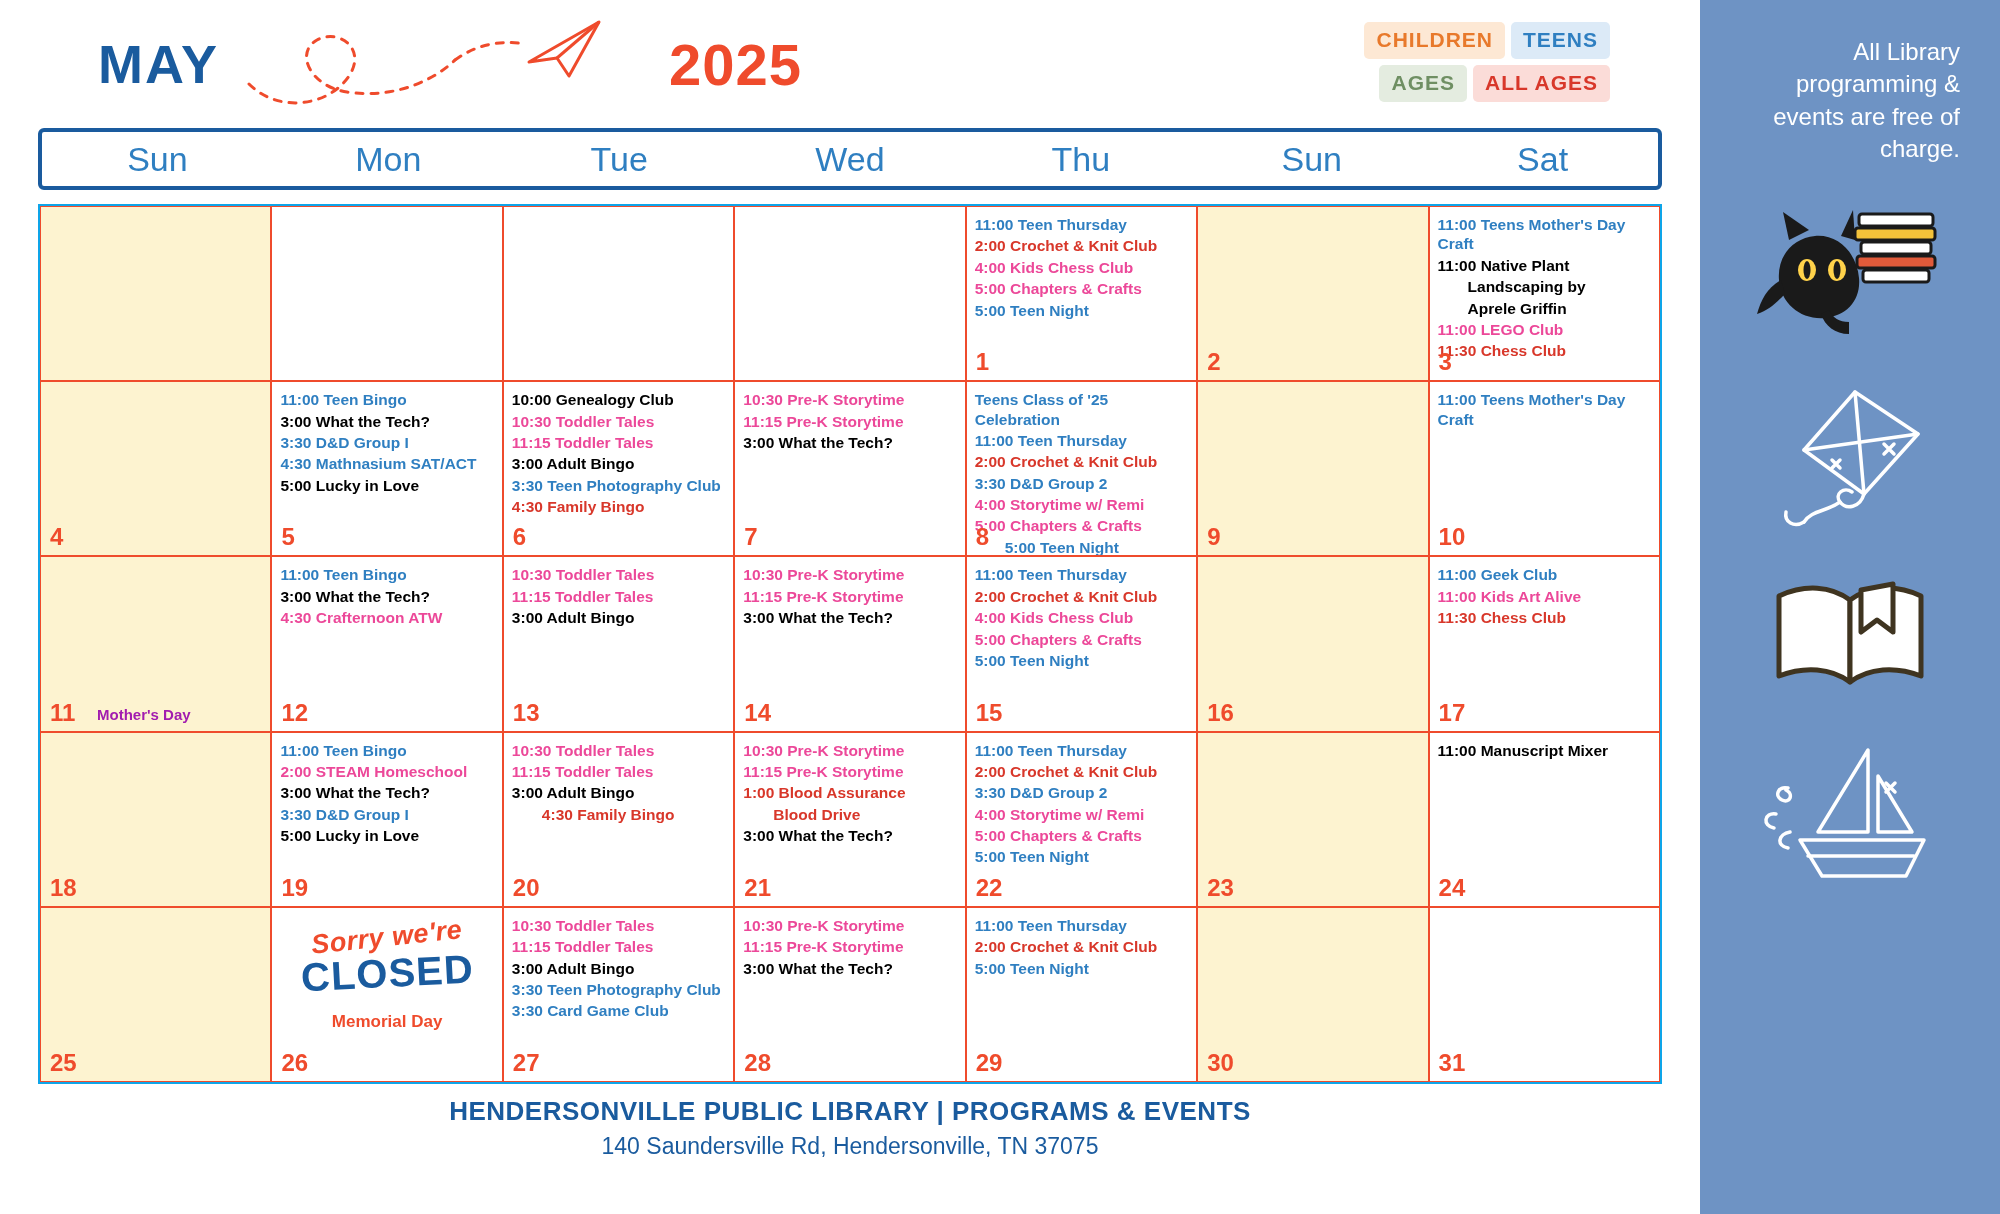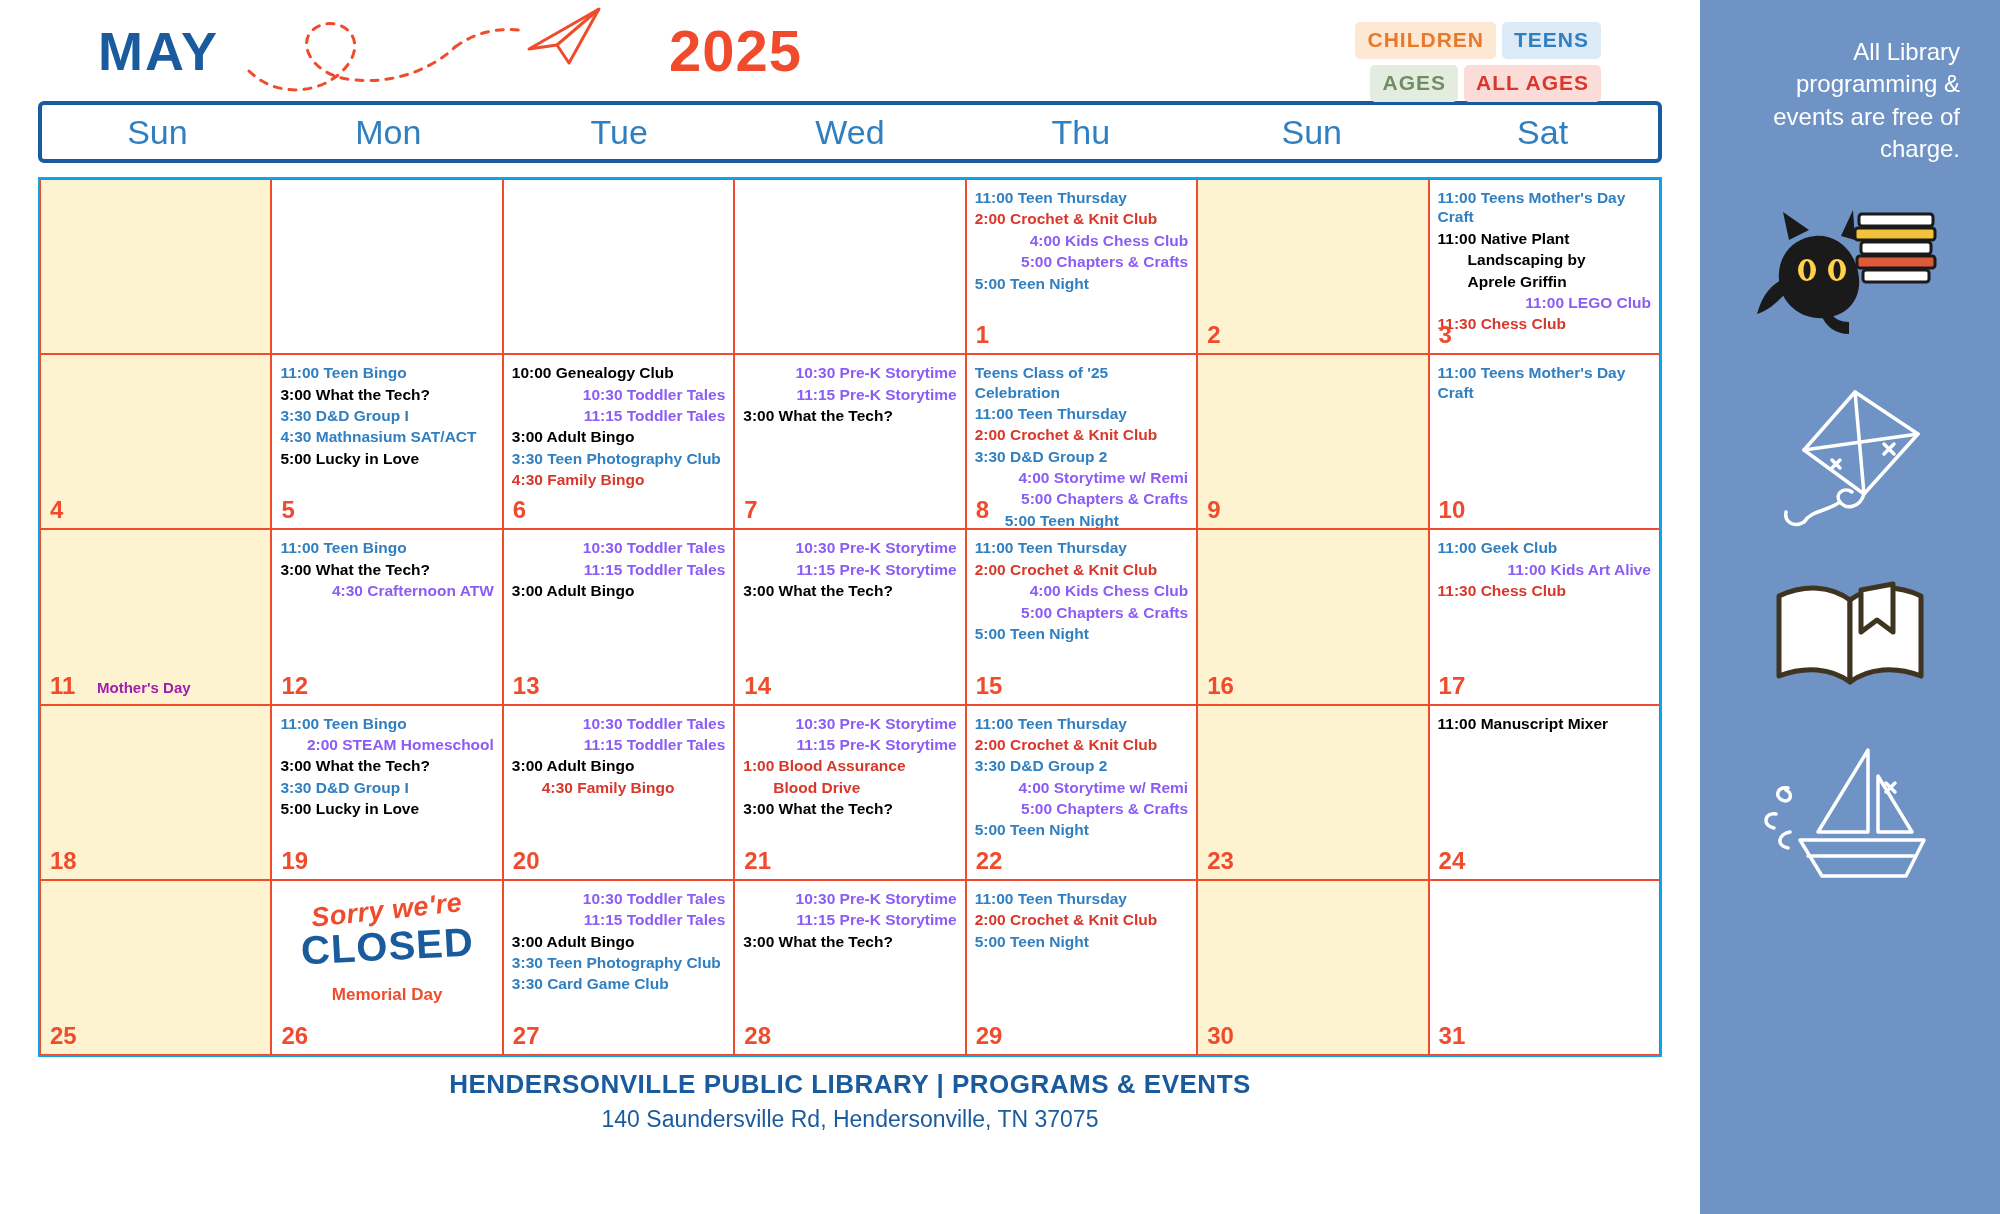--- a/index.html
+++ b/index.html
@@ -9,21 +9,21 @@
     font-family: "Liberation Sans", sans-serif;
     background: #ffffff;
     overflow: hidden;
   }
   .page { display: flex; width: 2000px; height: 1214px; }
   .calendar-area { width: 1700px; height: 1214px; position: relative; padding: 0 38px; }
   .sidebar { width: 300px; height: 1214px; background: #6e93c4; position: relative; }
 
   
   .cal-header {
-    height: 101px;
+    height: 128px;
     display: flex;
     align-items: center;
     position: relative;
   }
   .month-name {
     font-size: 54px;
     font-weight: bold;
     color: #1a5b9e;
     letter-spacing: 2px;
     margin-left: 60px;
@@ -31,21 +31,21 @@
   .plane-deco { width: 420px; height: 100px; margin-left: 20px; position: relative; }
   .year-name {
     font-size: 58px;
     font-weight: bold;
     color: #ef4b2c;
     letter-spacing: 1px;
     margin-left: 10px;
   }
   .legend {
     position: absolute;
-    right: 61px; top: 22px;
+    right: 52px; top: 22px;
     width: 320px;
     display: flex; flex-wrap: wrap; gap: 6px;
     justify-content: flex-end;
   }
   .legend-chip {
     padding: 6px 12px 7px 12px;
     border-radius: 5px;
     font-size: 21px;
     font-weight: bold;
     letter-spacing: 1px;
@@ -102,21 +102,21 @@
     font-weight: bold;
     color: #a21caf;
   }
   .events { display: flex; flex-direction: column; gap: 2px; }
   .ev {
     font-size: 15.5px;
     font-weight: bold;
     line-height: 1.25;
   }
   .ev.indent { padding-left: 30px; }
-  .c-children { color: #8b5cf6; text-align: right; }
+  .c-children { color: #ec4899; }
   .c-teens { color: #2f7fc1; }
   .c-adult { color: #000000; }
   .c-allages { color: #d8372a; }
 
   
   .closed-stamp {
     display: flex; flex-direction: column;
     align-items: center; justify-content: center;
     height: 100%;
     padding-bottom: 18px;

